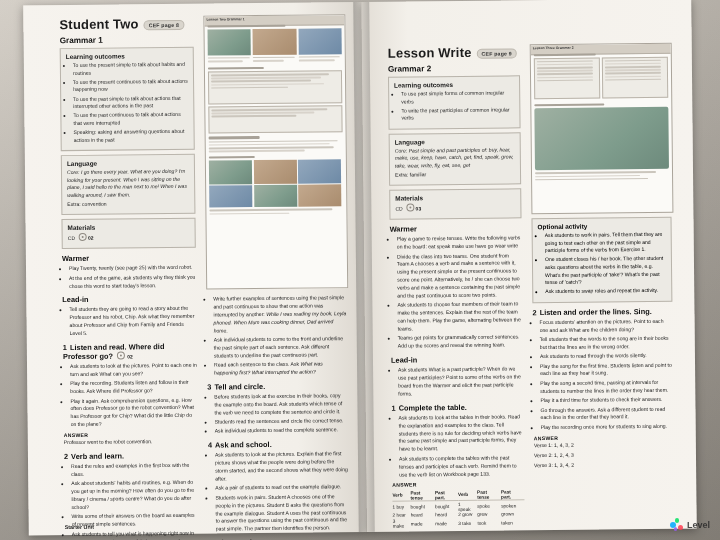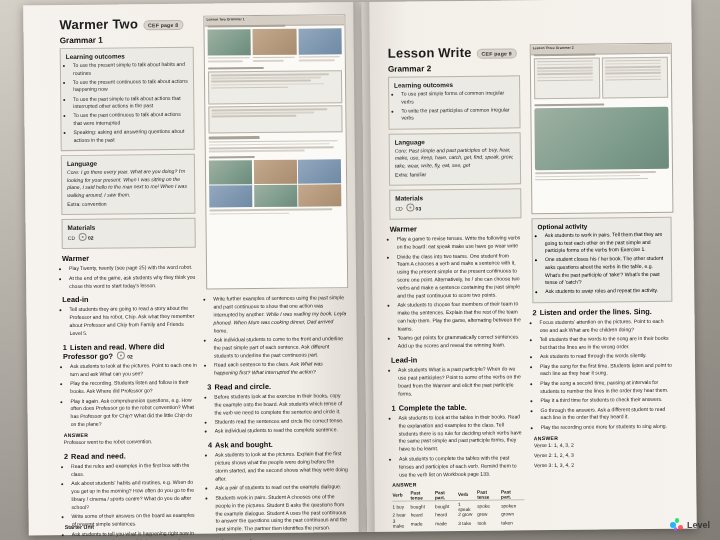--- a/index.html
+++ b/index.html
@@ -118,21 +118,21 @@
 </head>
 <body>
 
 <div class="surface"></div>
 
 <div class="book">
 
   <div class="page left">
 
     <div class="col" style="left:36px;top:12px;width:134px;">
-      <h1 class="lesson"><span>Warmer Two</span><span class="cefr">CEF page 8</span></h1>
+      <h1 class="lesson"><span>Student Two</span><span class="cefr">CEF page 8</span></h1>
       <h2 class="gram">Grammar 1</h2>
 
       <div class="box">
         <h3>Learning outcomes</h3>
         <ul>
           <li>To use the present simple to talk about habits and routines</li>
           <li>To use the present continuous to talk about actions happening now</li>
           <li>To use the past simple to talk about actions that interrupted other actions in the past</li>
           <li>To use the past continuous to talk about actions that were interrupted</li>
           <li>Speaking: asking and answering questions about actions in the past</li>
@@ -163,21 +163,21 @@
 
       <div class="sec"><span class="num">1</span><span>Listen and read. Where did Professor go?</span> <span class="cd"></span> <span class="badge-cd">02</span></div>
       <ul class="body">
         <li>Ask students to look at the pictures. Point to each one in turn and ask What can you see?</li>
         <li>Play the recording. Students listen and follow in their books. Ask Where did Professor go?</li>
         <li>Play it again. Ask comprehension questions, e.g. How often does Professor go to the robot convention? What has Professor got for Chip? What did the little Chip do on the plane?</li>
       </ul>
       <div class="answer">ANSWER</div>
       <p class="body">Professor went to the robot convention.</p>
 
-      <div class="sec"><span class="num">2</span><span>Read and need.</span></div>
+      <div class="sec"><span class="num">2</span><span>Verb and learn.</span></div>
       <ul class="body">
         <li>Read the rules and examples in the first box with the class.</li>
         <li>Ask about students' habits and routines, e.g. When do you get up in the morning? How often do you go to the library / cinema / sports centre? What do you do after school?</li>
         <li>Write some of their answers on the board as examples of present simple sentences.</li>
         <li>Ask students to tell you what is happening right now in the classroom. Write some of their answers on the board as examples of present continuous sentences.</li>
 
       </ul>
     </div>
 
     <div class="col" style="left:180px;top:12px;width:140px;">
@@ -239,28 +239,28 @@
         </div>
       </div>
 
       <div style="margin-top:6px;">
         <ul class="body">
           <li>Write further examples of sentences using the past simple and past continuous to show that one action was interrupted by another: <i>While I was reading my book, Leyla phoned. When Mum was cooking dinner, Dad arrived home.</i></li>
           <li>Ask individual students to come to the front and underline the past simple part of each sentence. Ask different students to underline the past continuous part.</li>
           <li>Read each sentence to the class. Ask <i>What was happening first? What interrupted the action?</i></li>
         </ul>
 
-        <div class="sec"><span class="num">3</span><span>Read and circle.</span></div>
+        <div class="sec"><span class="num">3</span><span>Tell and circle.</span></div>
         <ul class="body">
           <li>Before students look at the exercise in their books, copy the example onto the board. Ask students which tense of the verb we need to complete the sentence and circle it.</li>
           <li>Students read the sentences and circle the correct tense.</li>
           <li>Ask individual students to read the complete sentence.</li>
         </ul>
 
-        <div class="sec"><span class="num">4</span><span>Ask and bought.</span></div>
+        <div class="sec"><span class="num">4</span><span>Ask and school.</span></div>
         <ul class="body">
           <li>Ask students to look at the pictures. Explain that the first picture shows what the people were doing before the storm started, and the second shows what they were doing after.</li>
           <li>Ask a pair of students to read out the example dialogue.</li>
           <li>Students work in pairs. Student A chooses one of the people in the pictures. Student B asks the questions from the example dialogue. Student A uses the past continuous to answer the questions using the past continuous and the past simple. The partner then identifies the person.</li>
         </ul>
 
         <div class="fp">
           <h4>Further practice</h4>
 
         </div>

